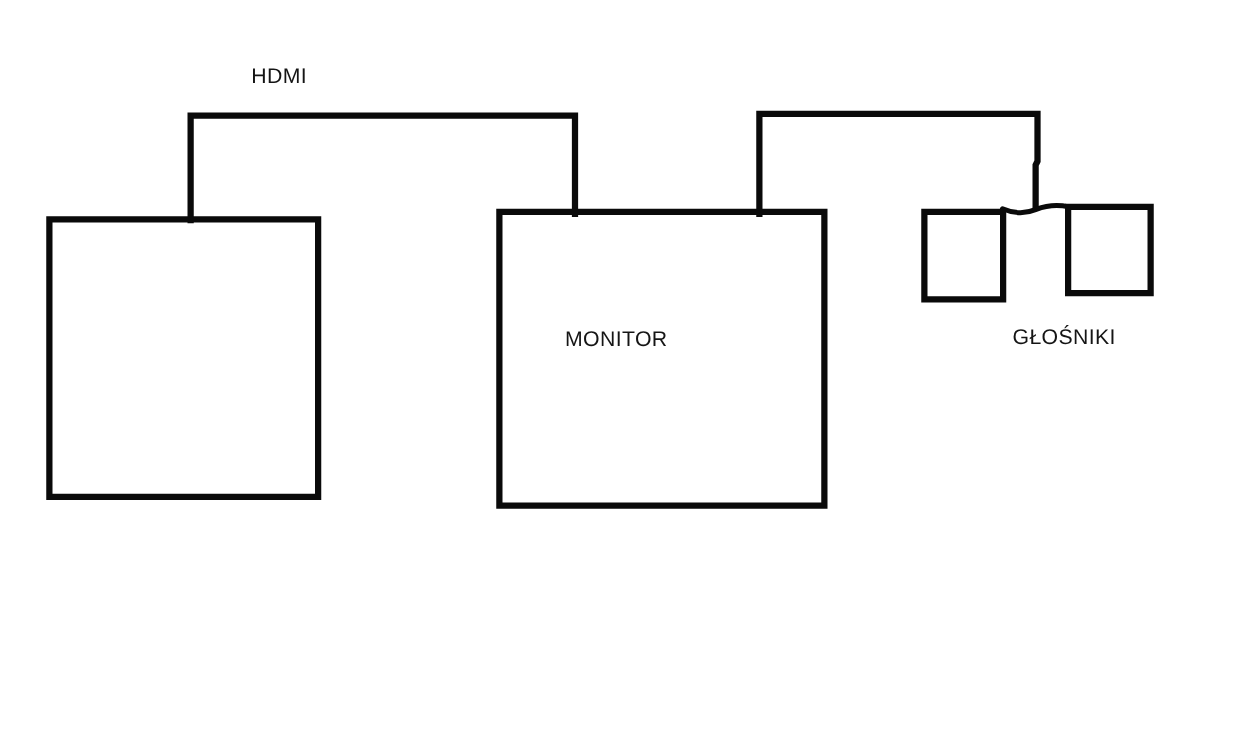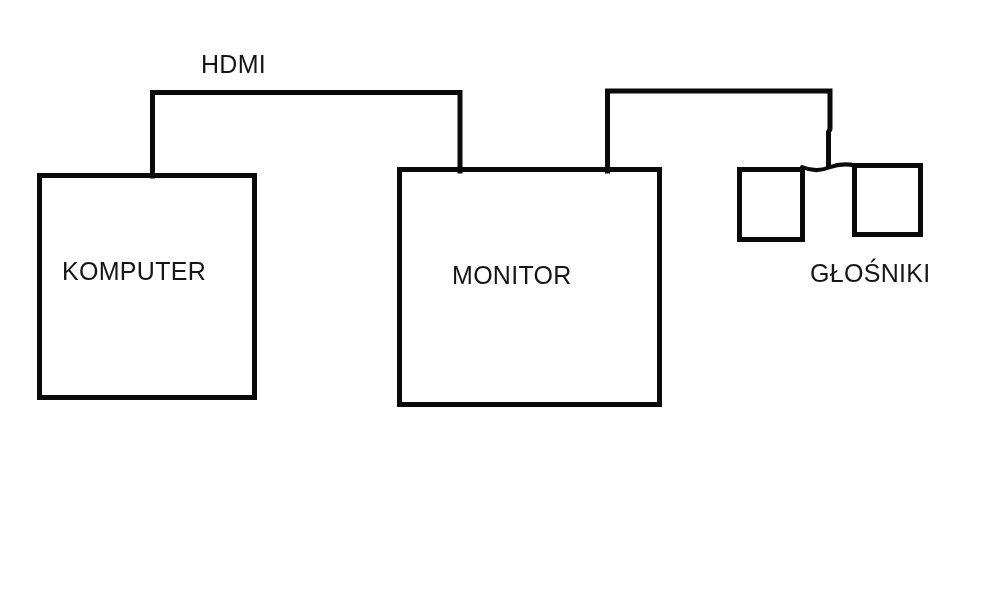--- a/index.html
+++ b/index.html
@@ -34,21 +34,21 @@
   }
   .wave {
     fill: none;
     stroke: #0a0a0a;
     stroke-width: 4;
     stroke-linecap: round;
   }
   .label {
     position: absolute;
     color: #151515;
-    font-size: 25px;
+    font-size: 17px;
     font-weight: 400;
     letter-spacing: 0.3px;
     white-space: nowrap;
     line-height: 1;
   }
   .label-komputer { left: 62px;  top: 259px; }
   .label-monitor  { left: 452px; top: 263px; }
   .label-speakers { left: 810px; top: 261px; }
   .label-hdmi     { left: 201px; top: 52px; }
   .label-jack     { left: 629px; top: 42px; }
@@ -71,19 +71,18 @@
     <rect class="shape" x="399.5" y="169.5" width="260" height="235"></rect>
 
     <rect class="shape" x="739.5" y="169.5" width="63" height="70"></rect>
 
     <rect class="shape" x="854.5" y="165.5" width="66" height="69"></rect>
   </svg>
 
   <div class="label label-hdmi">HDMI</div>
 
 
-  <div class="label label-komputer">KOMPUTER</div>
 
   <div class="label label-monitor">MONITOR</div>
 
   <div class="label label-speakers">GŁOŚNIKI</div>
 
 </div>
 
 </body></html>

